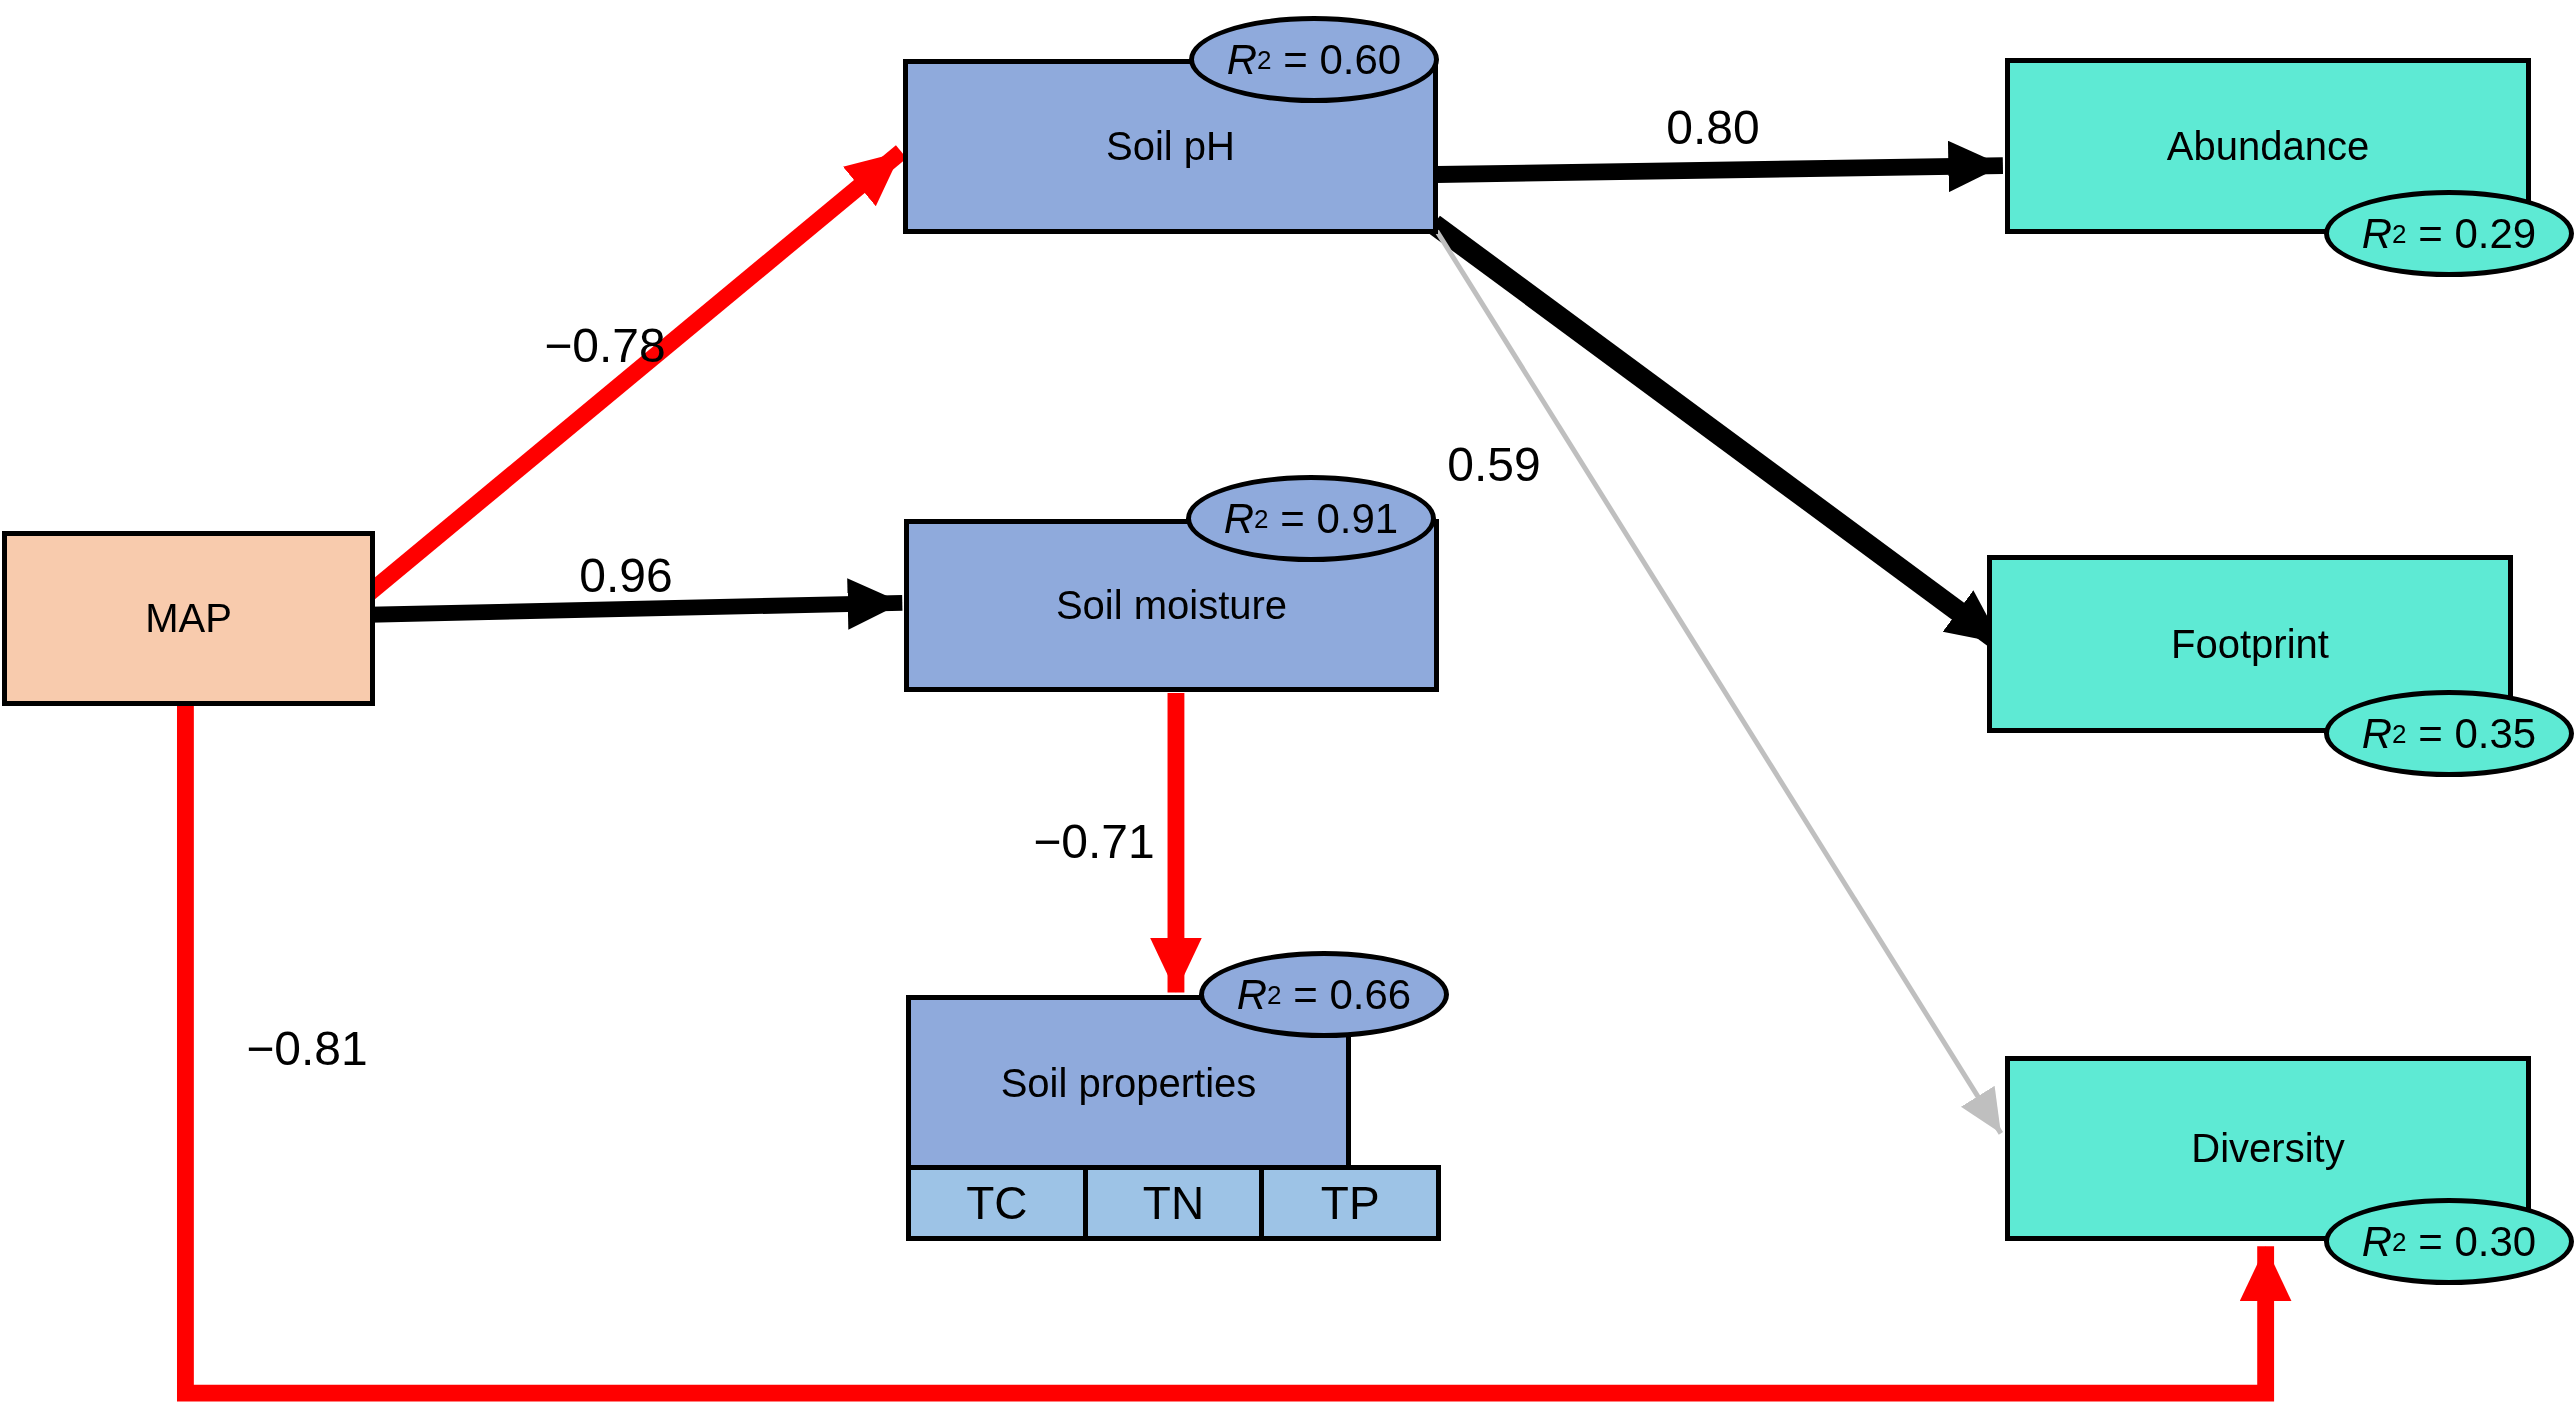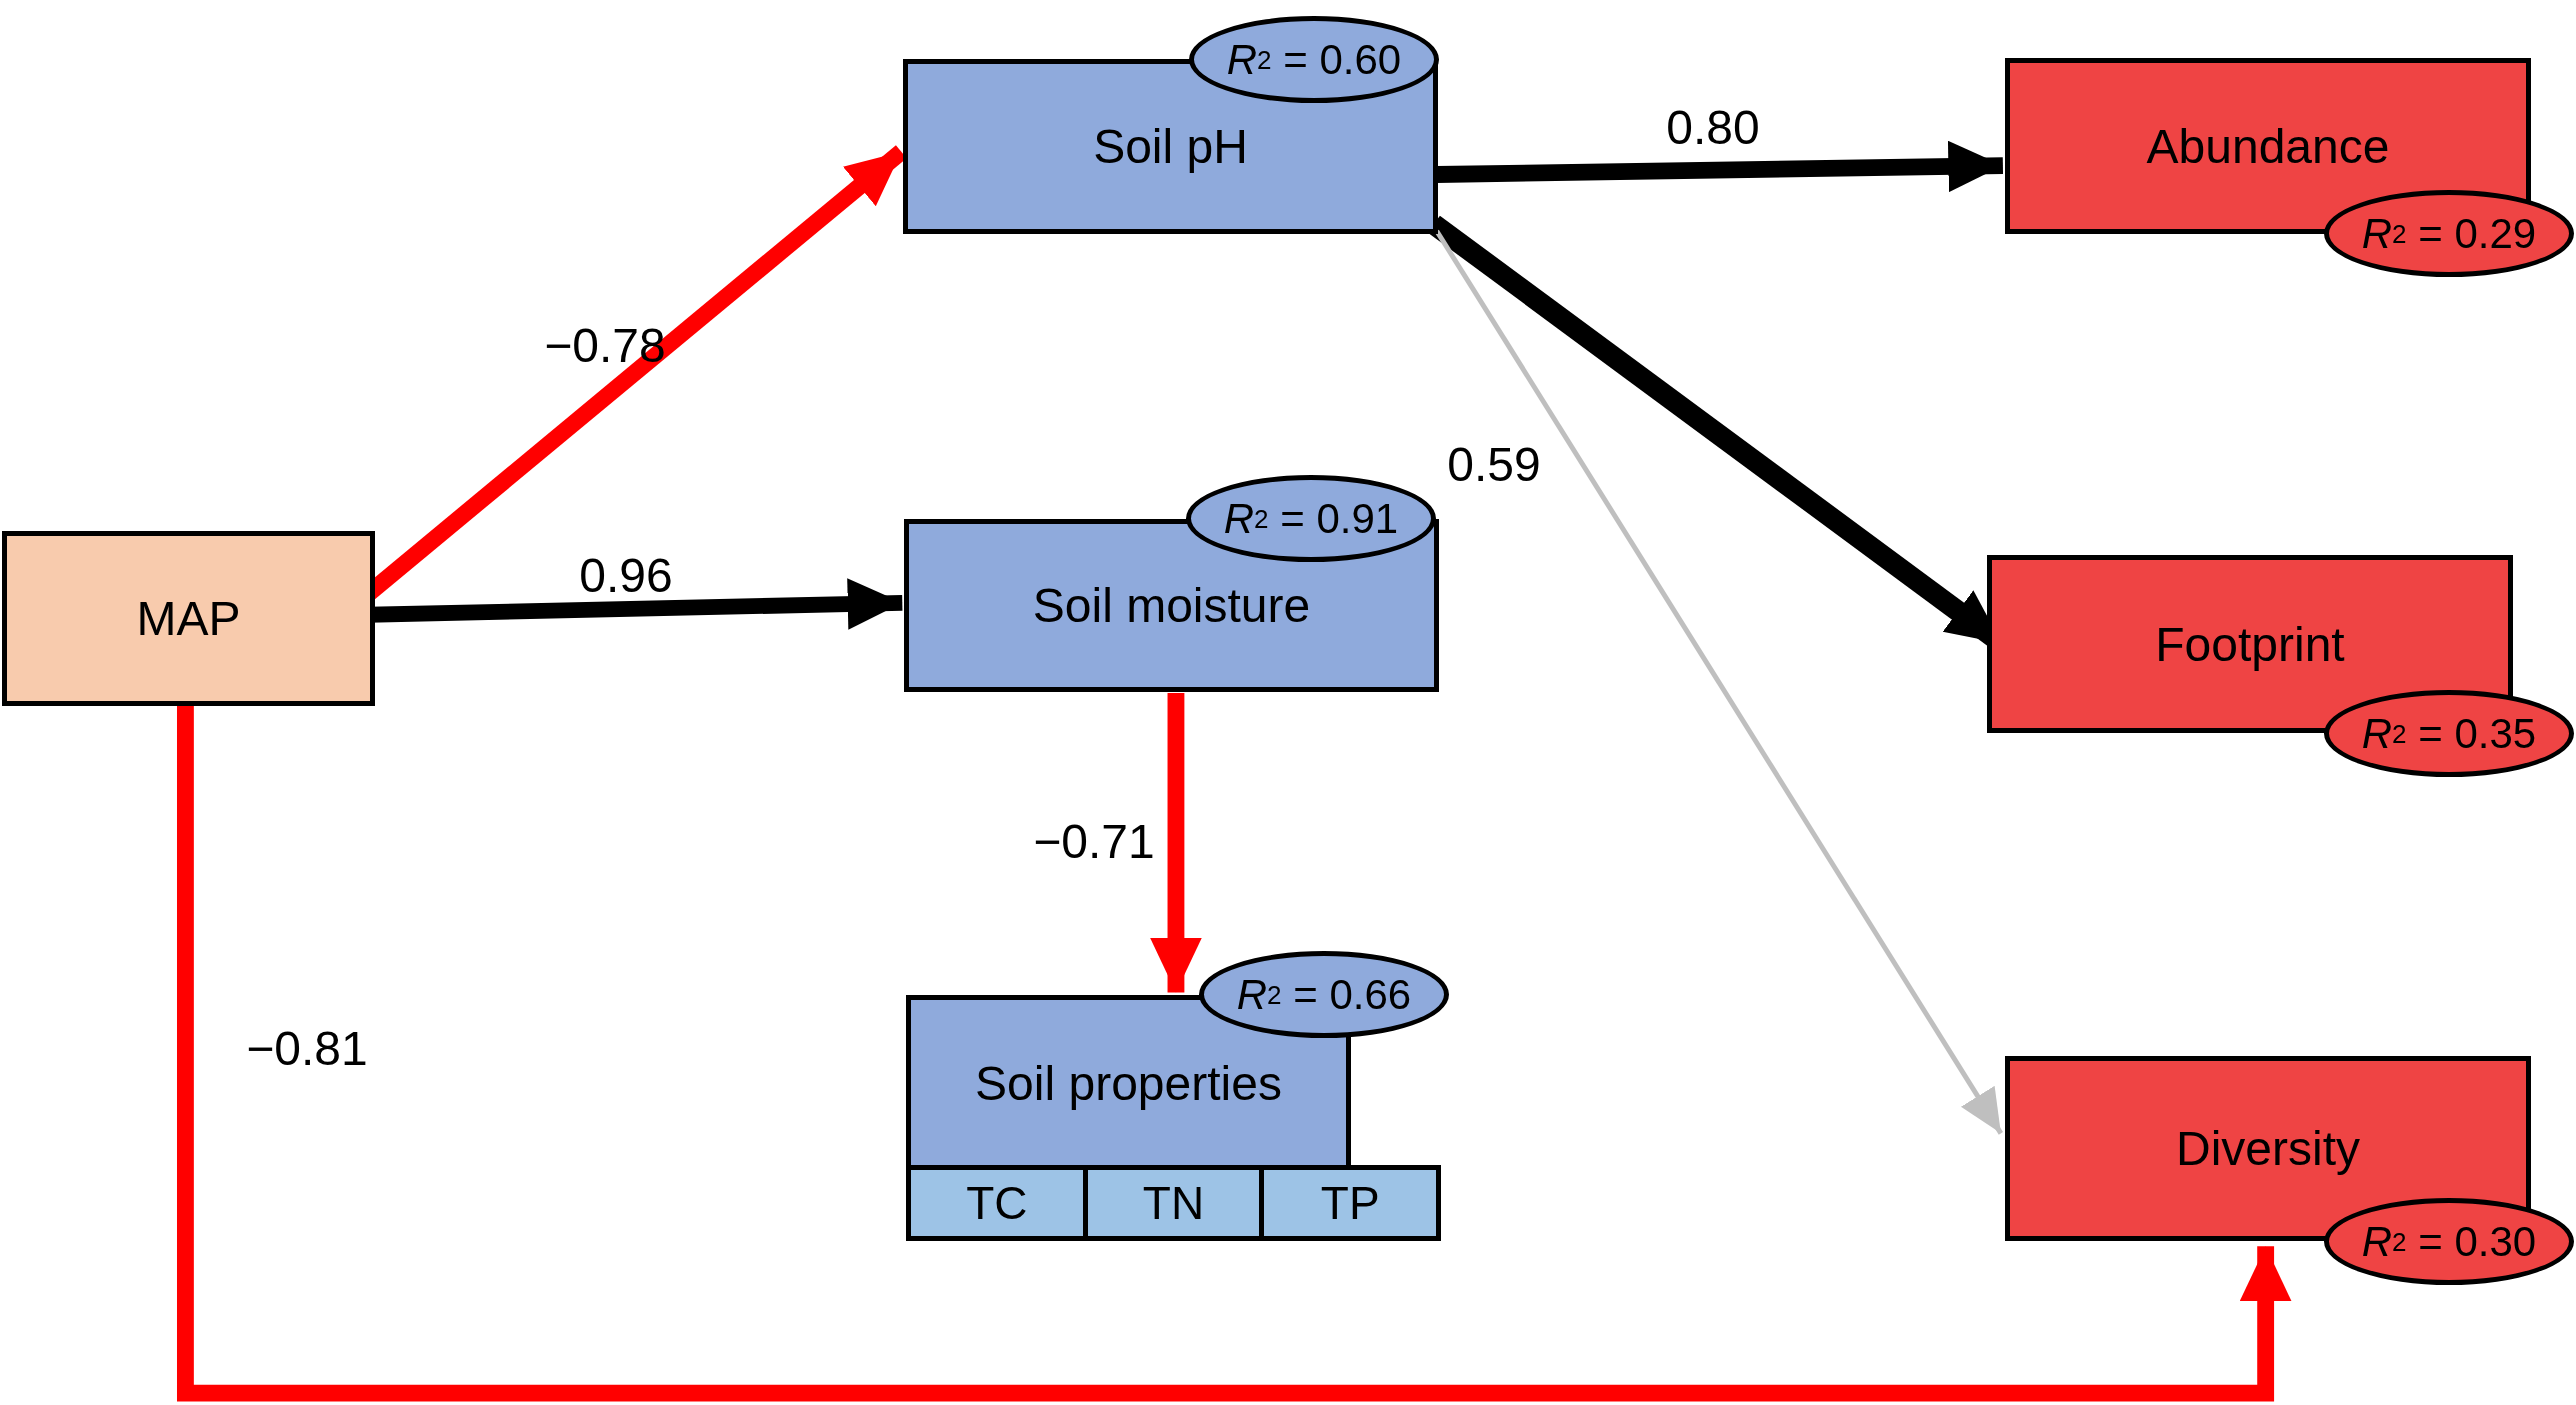--- a/index.html
+++ b/index.html
@@ -15,24 +15,24 @@
   }
   #wires { position: absolute; left: 0; top: 0; z-index: 0; }
   .node {
     position: absolute;
     border: 5px solid #000000;
     display: flex;
     align-items: center;
     justify-content: center;
     z-index: 1;
   }
-  .node-label { font-size: 48px; white-space: nowrap; }
+  .node-label { font-size: 40px; white-space: nowrap; }
   .fill-predictor { background: #F8CBAD; justify-content: center; }
   .fill-mediator  { background: #8FAADC; }
-  .fill-outcome   { background: #ef4444; text-align: right; }
+  .fill-outcome   { background: #5eead4; text-align: right; }
   .indicator-row {
     position: absolute;
     left: 906px; top: 1165px; width: 535px; height: 76px;
     display: flex; z-index: 1;
   }
   .indicator-cell {
     flex: 1 1 0;
     background: #9DC3E6;
     border: 5px solid #000000;
     display: flex; align-items: center; justify-content: center;

